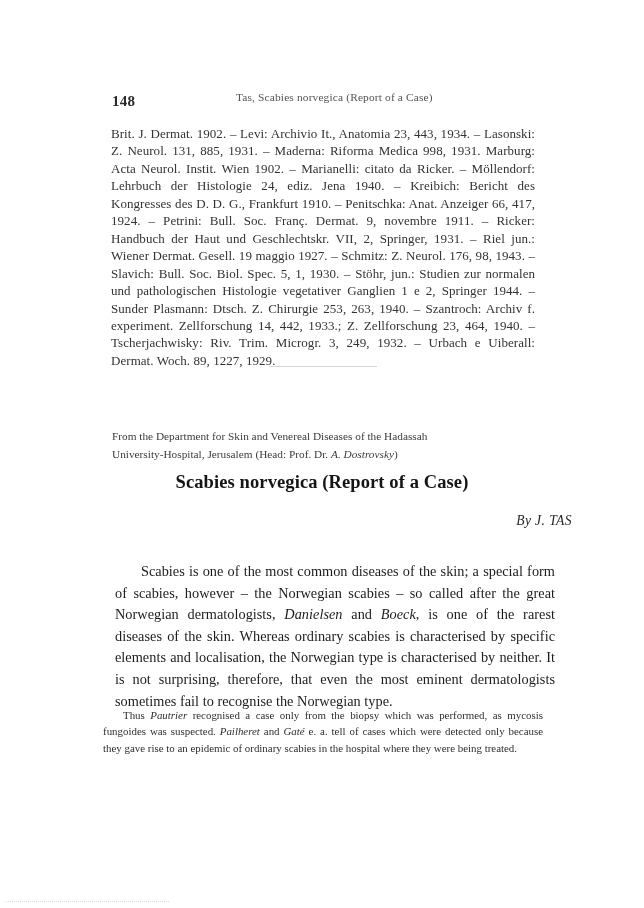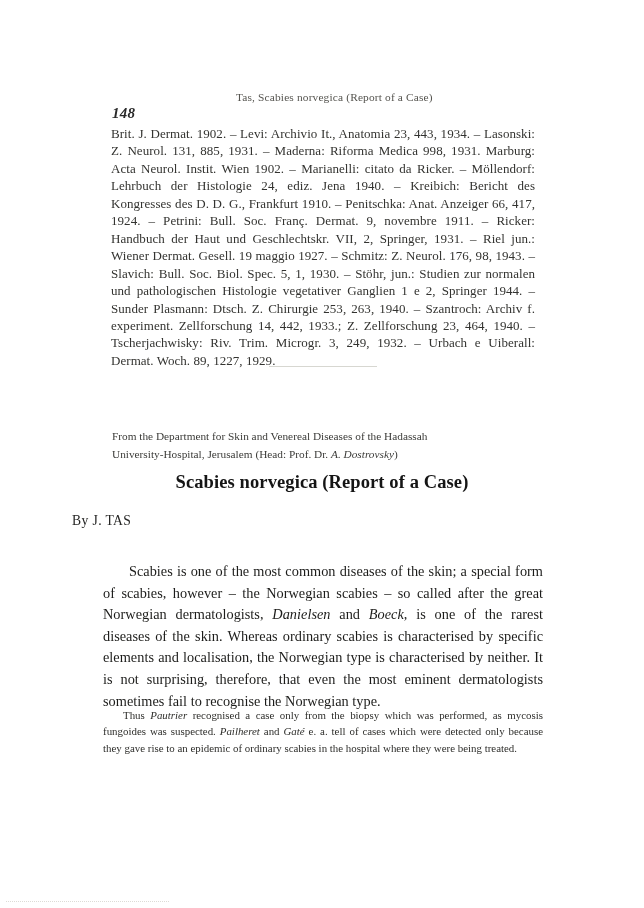--- a/index.html
+++ b/index.html
@@ -22,26 +22,25 @@
     position: absolute;
     left: 112px;
     top: 89px;
     width: 420px;
     height: 16px;
     color: #4a4a48;
   }
   .folio {
     position: absolute;
     left: 0;
-    top: 16px;
+    top: 4px;
     font-size: 15px;
     font-weight: bold;
     color: #2a2a2a;
     letter-spacing: 0.2px;
-    font-style: italic;
   }
   .head-title {
     position: absolute;
     left: 108px;
     top: 2px;
     font-size: 11.4px;
     color: #55544f;
     letter-spacing: 0.15px;
     white-space: nowrap;
     margin-left: 16px;
@@ -95,40 +94,41 @@
     color: #151515;
     letter-spacing: 0.1px;
   }
 
   
   .byline {
     position: absolute;
     left: 72px;
     top: 513px;
     width: 500px;
-    text-align: left;
+    text-align: right;
     font-size: 13.6px;
     color: #262625;
     letter-spacing: 0.4px;
+    font-style: italic;
   }
 
   
   .body-para {
     position: absolute;
     left: 103px;
     width: 440px;
     font-size: 14.3px;
     line-height: 21.6px;
     text-align: justify;
     color: #1c1c1a;
     text-indent: 26px;
     letter-spacing: 0.02px;
   }
   .body-para i { font-style: italic; }
-  #para-intro { top: 561px; }
+  #para-intro { top: 561px; margin-left: 12px; }
   #para-relation { top: 780px; }
 
   .small-para {
     position: absolute;
     left: 103px;
     top: 707px;
     width: 440px;
     font-size: 10.9px;
     line-height: 16.4px;
     text-align: justify;

